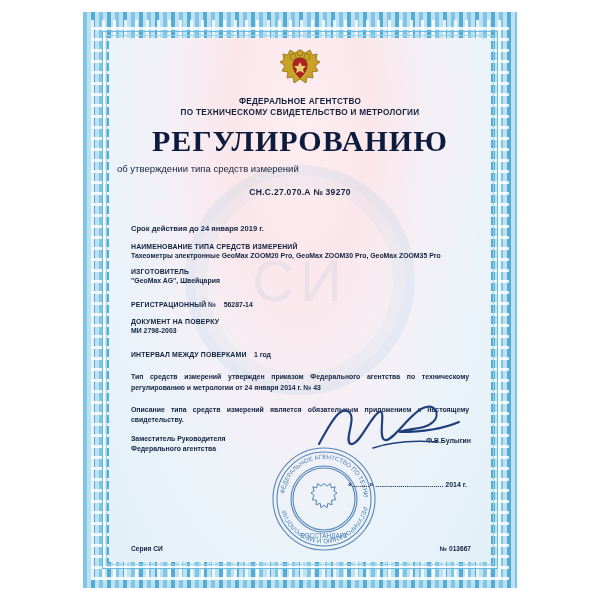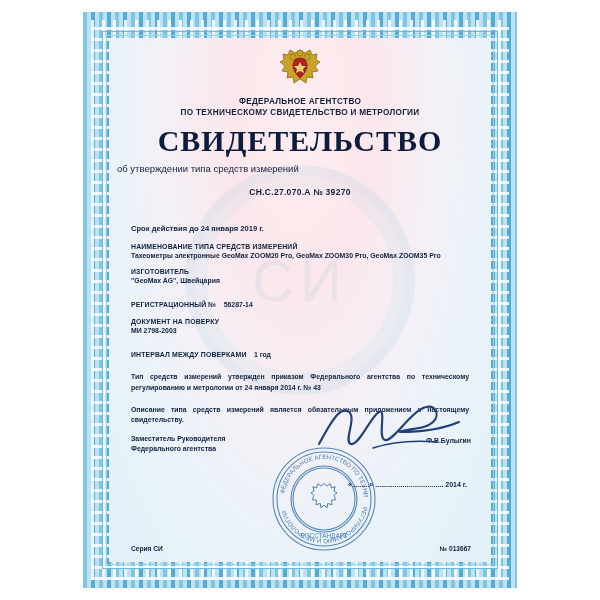--- a/index.html
+++ b/index.html
@@ -275,21 +275,21 @@
           <circle cx="28" cy="9" r="3" fill="#c9a227" stroke="#8a6d14" stroke-width="0.7"></circle>
           <circle cx="21" cy="5" r="3" fill="#c9a227" stroke="#8a6d14" stroke-width="0.7"></circle>
         </svg>
       </div>
 
       <div class="agency">
         <div>ФЕДЕРАЛЬНОЕ АГЕНТСТВО</div>
         <div>ПО ТЕХНИЧЕСКОМУ СВИДЕТЕЛЬСТВО И МЕТРОЛОГИИ</div>
       </div>
 
-      <div class="main-title">СВИДЕТЕЛЬСТВО</div>
+      <div class="main-title">РЕГУЛИРОВАНИЮ</div>
       <div class="subtitle">об утверждении типа средств измерений</div>
 
       <div class="regnum">CH.C.27.070.A  № 39270</div>
 
       <div class="valid">Срок действия до  24 января 2019 г.</div>
 
       <div class="body">
 
         <div class="fld">
           <div class="lbl">НАИМЕНОВАНИЕ ТИПА СРЕДСТВ ИЗМЕРЕНИЙ</div>

